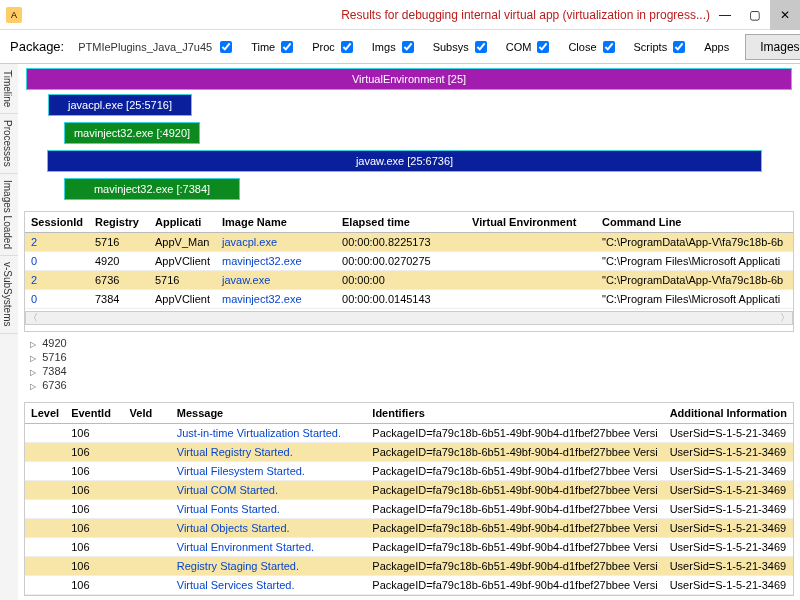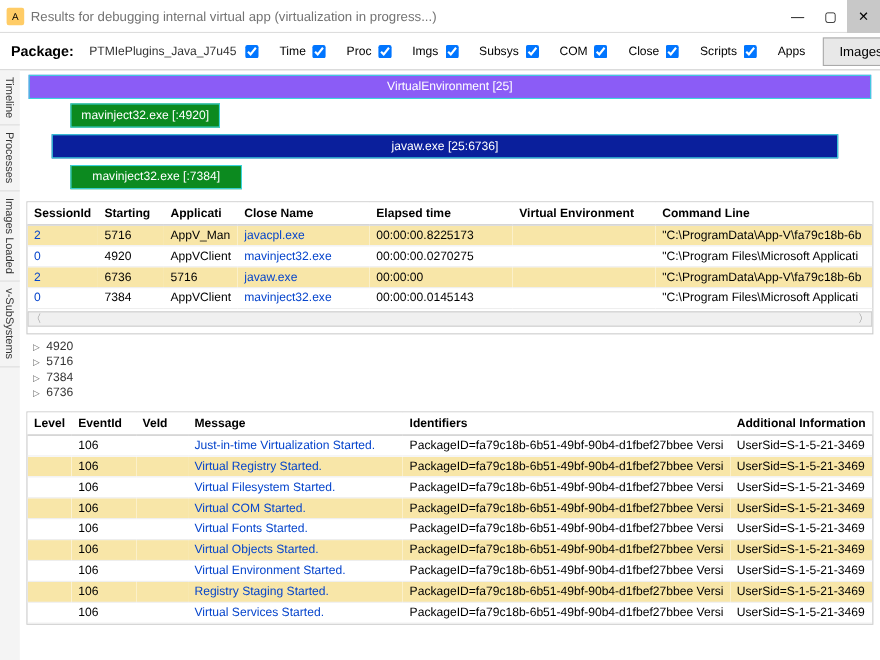--- a/index.html
+++ b/index.html
@@ -1,36 +1,36 @@
 <!DOCTYPE html>
 <html><head>
 <meta charset="utf-8">
 <style>
   * { box-sizing: border-box; margin: 0; padding: 0; }
   body { font-family: "Segoe UI", Arial, sans-serif; font-size: 11px; background: #fff; color: #000; overflow: hidden; width: 800px; height: 600px; }
   .titlebar { height: 30px; background: #fff; display: flex; align-items: center; border-bottom: 1px solid #ddd; }
   .titlebar .icon { width: 16px; height: 16px; margin: 0 6px; background: #fc6; border-radius: 2px; display:flex;align-items:center;justify-content:center;font-size:9px;color:#000;}
-  .titlebar .title { flex: 1; text-align: left; font-size: 12px; color: #737373; }
+  .titlebar .title { flex: 1; text-align: right; font-size: 12px; color: #b91c1c; }
   .winbtns { display: flex; }
   .winbtn { width: 30px; height: 30px; display:flex;align-items:center;justify-content:center; font-size:12px; }
   .winbtn.close { background:#c8c8c8; }
   .toolbar { height: 34px; display:flex; align-items:center; padding: 0 10px; gap:8px; border-bottom:1px solid #ccc;}
-  .pkg-label { font-weight:bold; font-size:13px; margin-right:6px;text-align:right;}
+  .pkg-label { font-weight:normal; font-size:13px; margin-right:6px;text-align:right;}
   .pkg-value { font-size:11px; color:#333; }
   .filters { margin-left:auto; display:flex; gap:6px; align-items:center; font-size:11px;}
   .chk { display:flex; align-items:center; gap:19px;}
   .chk input { width:12px; height:12px; }
   .closebtn { margin-left:8px; padding:5px 14px; background:#e8e8e8; border:1px solid #aaa; font-size:12px;}
   .main { display:flex; height: calc(600px - 64px); }
   .sidetabs { width:18px; background:#f4f4f4; display:flex; flex-direction:column; font-size:10px; color:#333; }
   .sidetab { writing-mode: vertical-lr; padding:6px 2px; border-bottom:1px solid #ddd;}
   .content { flex:1; overflow:auto; padding: 0 6px; }
   .timeline { margin:4px 2px 8px 2px; }
   .tl-bar { height:22px; color:#fff; font-size:11px; display:flex; align-items:center; justify-content:center; border:1px solid #3bd4dd; margin-bottom:3px;}
-  .tl-red { background:#8b5cf6; border-color:#3bd4dd; margin:0 0 4px 0;text-align:right;}
+  .tl-red { background:#a21caf; border-color:#3bd4dd; margin:0 0 4px 0;text-align:right;}
   .tl-blue { background:#0a1f9c; }
   .tl-green { background:#0c8a1f; }
   .tl-row { display:flex; margin-bottom:3px;}
   .grid { width:100%; border-collapse:collapse; font-size:11px; }
   .grid th { text-align:left; font-weight:bold; padding:4px 6px; border-bottom:1px solid #bbb; background:#fff; white-space:nowrap;}
   .grid td { padding:3px 6px; border-bottom:1px solid #eee; white-space:nowrap; overflow:hidden; text-overflow:ellipsis;}
   .grid tr.alt td { background:#f8e6a8; }
   .grid tr td.link { color:#0645cc; }
   .scroll-sim { height:14px; background:#f0f0f0; border:1px solid #ccc; margin:2px 0 6px 0; display:flex; align-items:center; justify-content:space-between; padding:0 2px; color:#888; font-size:10px;}
   .tree { margin:4px 6px 10px 6px; font-size:11px; color:#333;}
@@ -100,39 +100,42 @@
     <div class="sidetab">Images Loaded</div>
     <div class="sidetab">v-SubSystems</div>
   </div>
 
   <div class="content">
 
     <div class="timeline">
       <div class="tl-bar tl-red" style="width:100%">VirtualEnvironment [25]</div>
       <div id="tl-rows">
           <div class="tl-row">
+            <div class="tl-bar tl-blue" style="margin-left: 22px; width: 144px;">javacpl.exe [25:5716]</div>
+          </div>
+          <div class="tl-row">
             <div class="tl-bar tl-green" style="margin-left: 38px; width: 136px; text-align: right;">mavinject32.exe [:4920]</div>
           </div>
           <div class="tl-row">
             <div class="tl-bar tl-blue" style="margin-left: 21px; width: 715px;">javaw.exe [25:6736]</div>
           </div>
           <div class="tl-row">
-            <div class="tl-bar tl-green" style="margin-left: 38px; width: 156px;">mavinject32.exe [:7384]</div>
+            <div class="tl-bar tl-green" style="margin-left: 38px; width: 176px;">mavinject32.exe [:7384]</div>
           </div>
         </div>
     </div>
 
     <div class="processes-wrap">
       <table class="grid">
         <thead>
             <tr>
           <th class="col-sid">SessionId</th>
-          <th class="col-pid">Starting</th>
+          <th class="col-pid">Registry</th>
           <th class="col-ppid">Applicati</th>
-          <th class="col-img">Close Name</th>
+          <th class="col-img">Image Name</th>
           <th class="col-et">Elapsed time</th>
           <th class="col-ve">Virtual Environment</th>
           <th class="col-cmd">Command Line</th>
         </tr>
           </thead>
         <tbody id="proc-rows">
             <tr class="alt">
               <td class="link">2</td>
               <td>5716</td>
               <td>AppV_Man</td>

